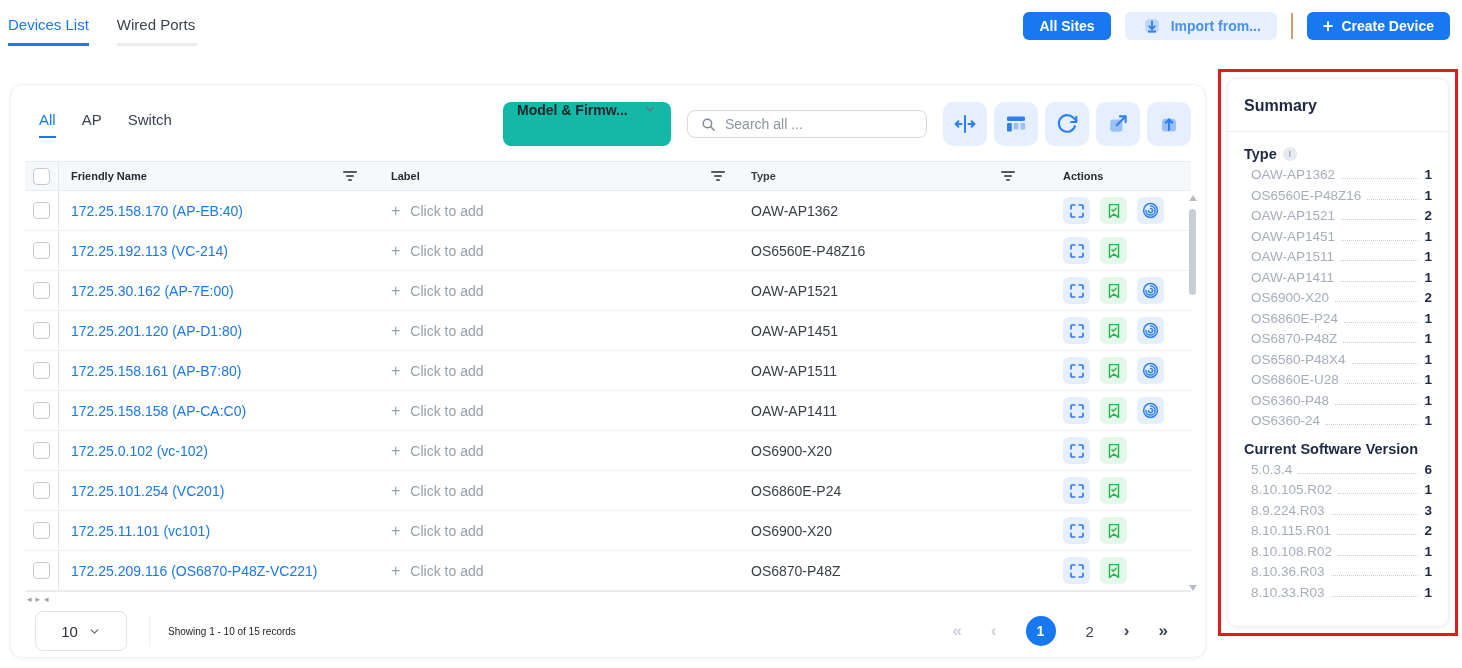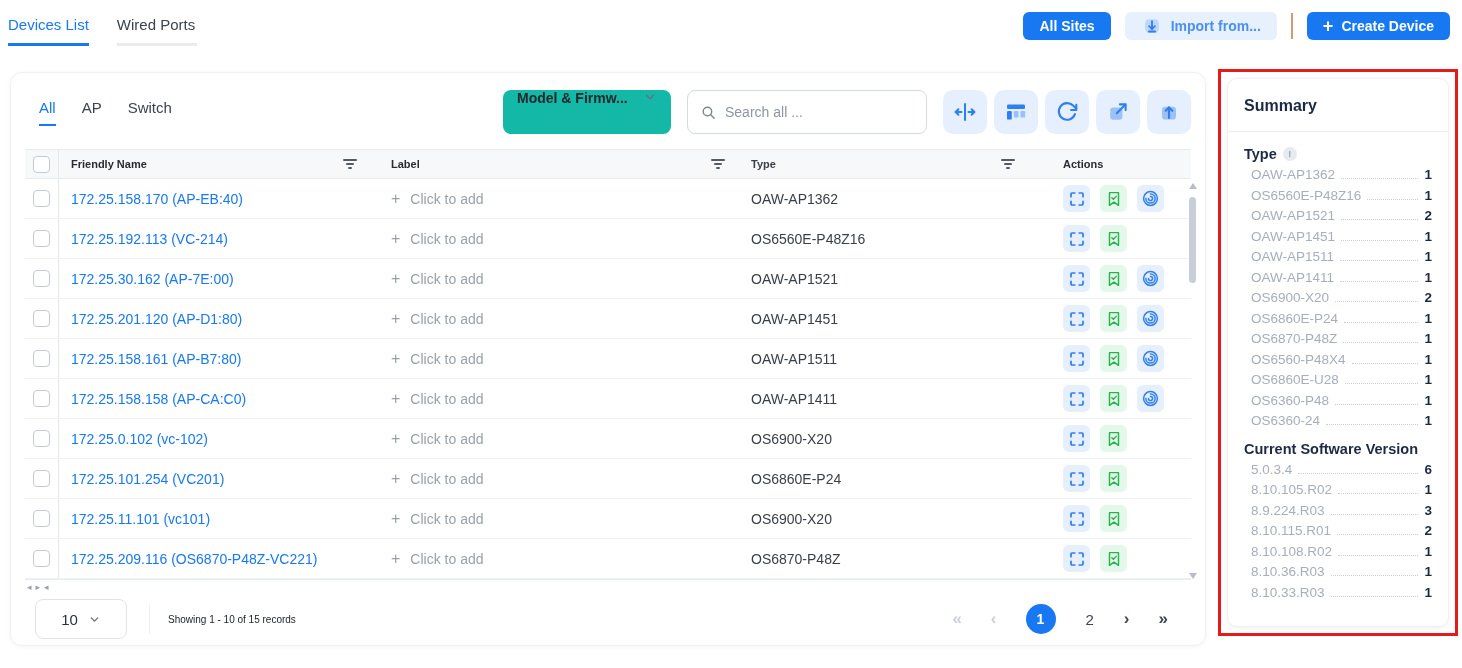--- a/index.html
+++ b/index.html
@@ -11,30 +11,30 @@
   .top-tab.active { color:#1778f2; border-bottom-color:#1778f2; }
   .top-actions { display:flex; align-items:center; gap:14px; }
   .btn { border:none; border-radius:6px; font-size:14px; font-weight:700; padding:0 16px; height:28px; display:flex; align-items:center; gap:8px; cursor:pointer; font-family:inherit; }
   .btn-primary { background:#1778f2; color:#fff; }
   .btn-soft { background:#e7f0fd; color:#4a90f4; }
   .plus-glyph { font-size:18px; font-weight:700; line-height:1; }
   .v-divider { width:2px; height:26px; background:#d09a77; }
 
   .content { display:flex; align-items:flex-start; margin:10px 0 0 10px; }
 
-  .main-card { width:1196px; height:574px; background:#fff; border:1px solid #eef1f5; border-radius:12px; box-shadow:0 1px 4px rgba(30,40,60,.05); padding:16px 14px 0 14px; position:relative; }
+  .main-card { width:1196px; height:574px; background:#fff; border:1px solid #eef1f5; border-radius:12px; box-shadow:0 1px 4px rgba(30,40,60,.05); padding:16px 14px 0 14px; position:relative;margin-top:12px; }
 
   .toolbar { display:flex; align-items:center; height:46px; margin-bottom:14px; }
   .inner-tabs { display:flex; gap:26px; padding-left:14px; }
   .inner-tab { font-size:15px; font-weight:500; color:#3b4252; padding-bottom:8px; border-bottom:2px solid transparent; cursor:pointer; }
   .inner-tab.active { color:#1778f2; border-bottom-color:#1778f2; }
   .tool-right { margin-left:auto; display:flex; align-items:center; gap:16px; }
   .dropdown { width:168px; height:44px; background:#14b8a6; border-radius:8px; display:flex; justify-content:space-between; padding:0 14px; cursor:pointer; }
   .dropdown .dd-label { font-size:14px; font-weight:600; color:#23272e; white-space:nowrap; overflow:hidden; }
-  .searchbox { width:240px; height:44px; border:1px solid #d6dbe2; border-radius:8px; display:flex; align-items:center; padding:0 12px; gap:8px; background:#fff; }
+  .searchbox { width:240px; height:28px; border:1px solid #d6dbe2; border-radius:8px; display:flex; align-items:center; padding:0 12px; gap:8px; background:#fff; }
   .searchbox input { border:none; outline:none; font-size:14px; color:#333; width:100%; font-family:inherit; background:transparent; }
   .searchbox input::placeholder { color:#8d95a0; }
   .iconbtns { display:flex; gap:7px; }
   .iconbtn { width:44px; height:44px; background:#e5effd; border:none; border-radius:10px; display:flex; align-items:center; justify-content:center; cursor:pointer; }
 
   .table { position:relative; }
   .thead { display:flex; background:#f7f8fa; border-top:1px solid #e9ecef; border-bottom:1px solid #e9ecef; height:30px; align-items:center; font-size:11px; font-weight:700; color:#272b33; }
   .trow { display:flex; height:40px; align-items:center; border-bottom:1px solid #eef0f3; font-size:14px; }
   .col-check { width:34px; display:flex; align-items:center; justify-content:center; align-self:stretch; border-right:1px solid #e4e7eb; }
   .col-name  { width:320px; padding-left:12px; display:flex; align-items:center; }

